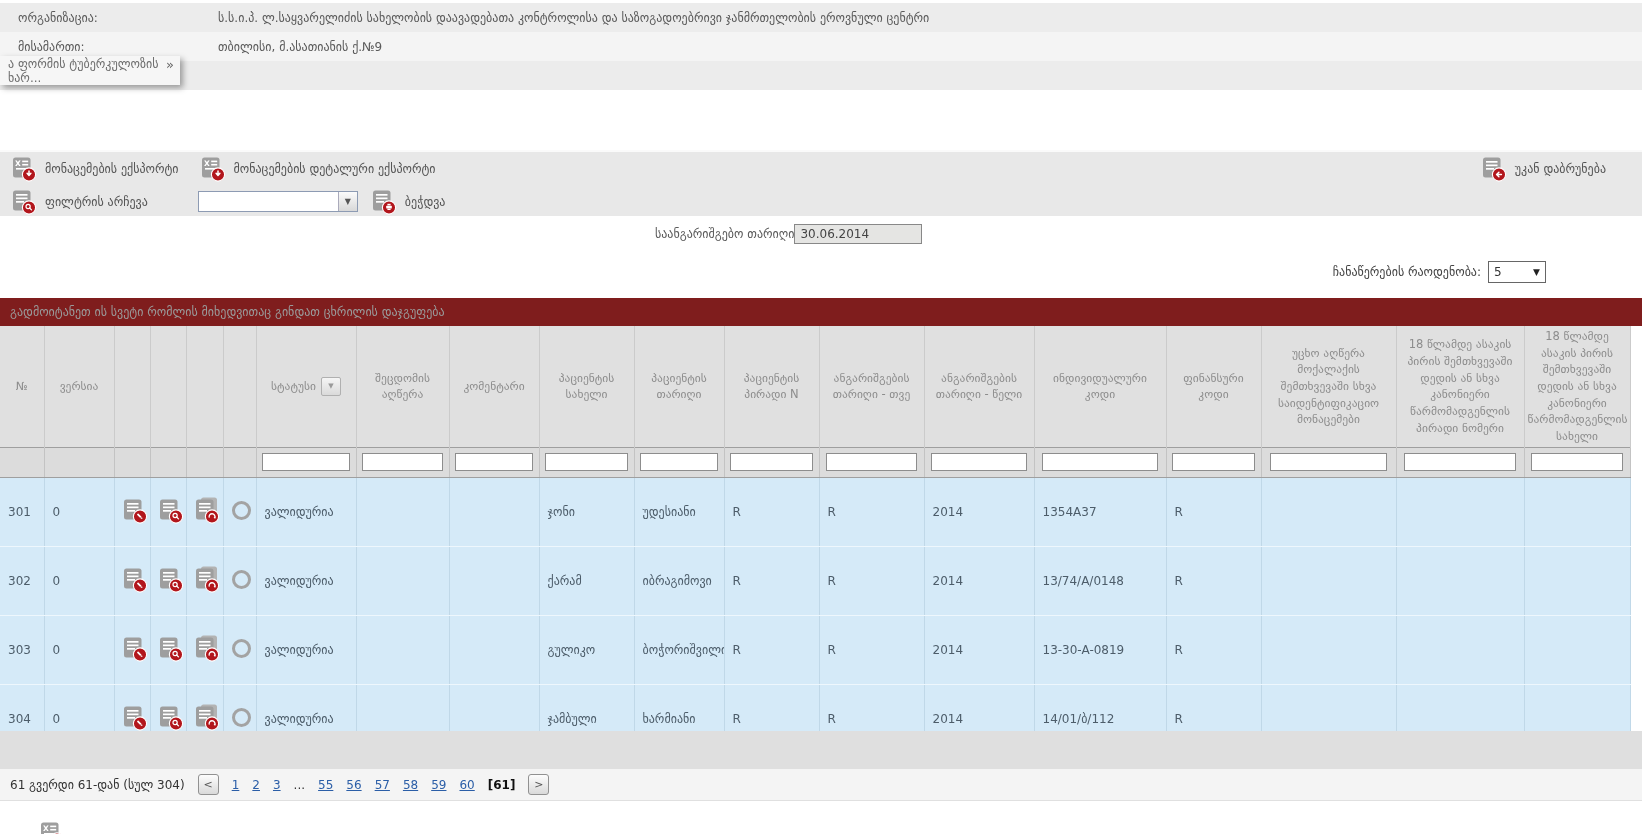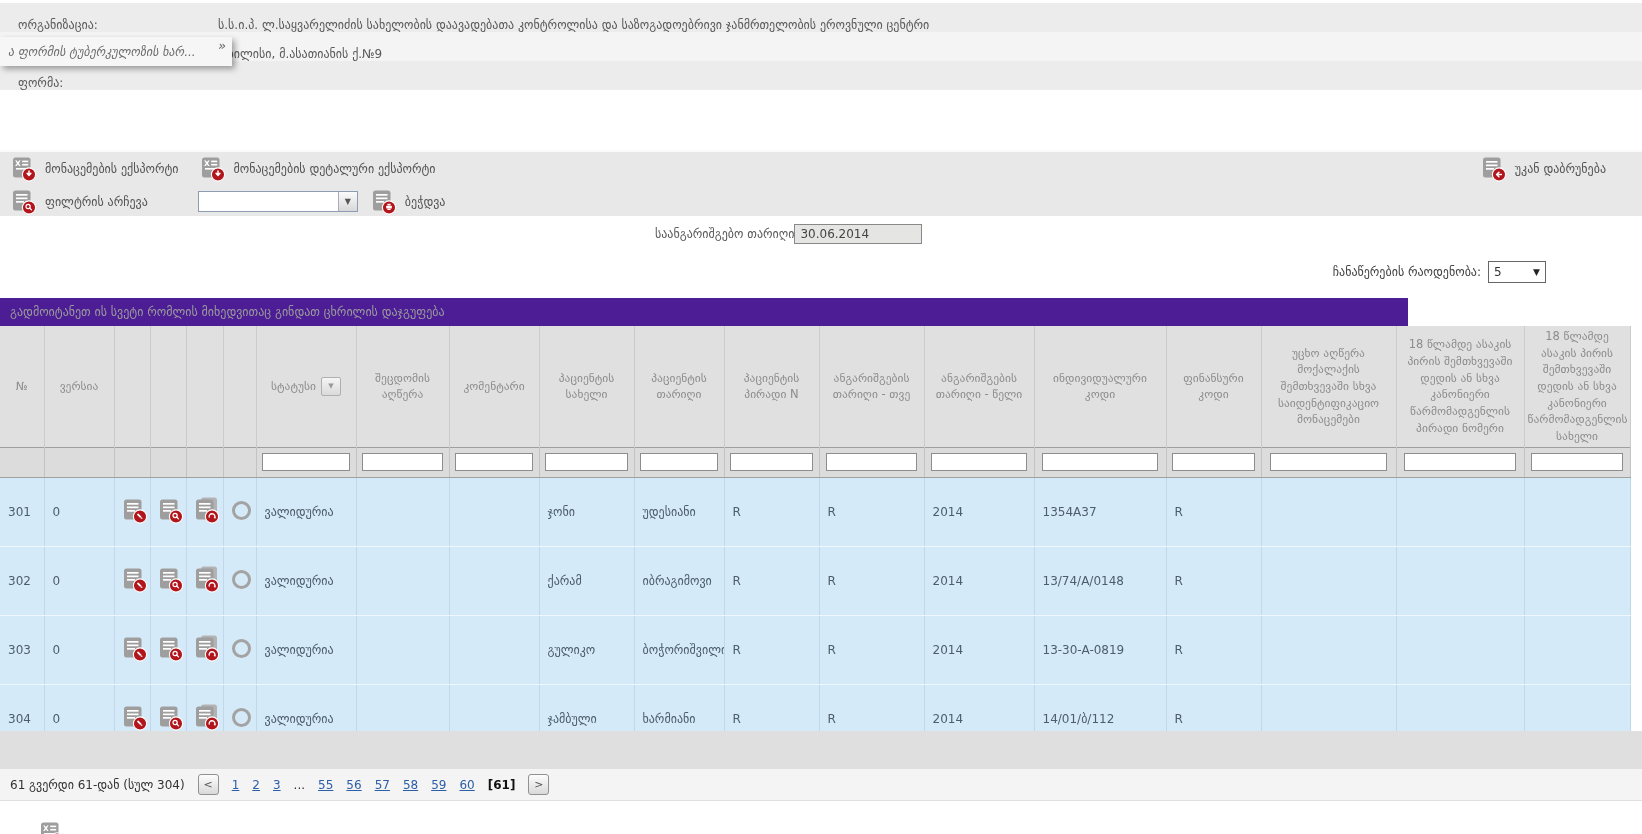--- a/index.html
+++ b/index.html
@@ -2,51 +2,51 @@
 <html><head>
 <meta charset="utf-8">
 <style>
   html,body{margin:0;padding:0;}
   #page{
     position:relative;width:1642px;height:834px;overflow:hidden;background:#fff;
     font-family:"DejaVu Sans",sans-serif;font-size:12px;color:#555;
   }
   
   .info-block{position:absolute;top:0;left:0;width:1642px;padding-top:3px;}
-  .info-row{display:flex;align-items:flex-end;height:29px;}
+  .info-row{display:flex;align-items:center;height:29px;}
   .info-row:nth-child(odd){background:#ececec;}
   .info-row:nth-child(even){background:#f4f4f4;}
   .info-label{flex:none;width:200px;padding-left:18px;color:#5a5a5a;}
   .info-value{color:#5a5a5a;white-space:nowrap;}
   
   .tooltip{
-    position:absolute;left:0;top:37px;width:232px;height:29px;background:#f6f6f6;
+    position:absolute;left:0;top:56px;width:180px;height:29px;background:#f6f6f6;
     box-shadow:3px 3px 6px rgba(0,0,0,.35);z-index:5;display:flex;align-items:center;
-    padding-left:8px;box-sizing:border-box;color:#6e6e6e;font-style:italic;
+    padding-left:8px;box-sizing:border-box;color:#6e6e6e;
   }
   .tooltip .expander{position:absolute;right:6px;top:1px;color:#666;font-size:13px;cursor:pointer;}
   
   .toolbar{position:absolute;top:150px;left:0;width:1642px;height:66px;background:#e8e8e8;border-top:2px solid #fafafa;box-sizing:border-box;}
   .tb-row{display:flex;align-items:center;height:33px;padding-left:12px;position:relative;}
   .tb-btn{display:flex;align-items:center;gap:7px;margin-right:22px;cursor:pointer;color:#555;}
   .tb-btn .ic{display:inline-flex;}
   .back-btn{position:absolute;right:14px;top:3px;}
   
   .win-select{display:inline-flex;align-items:center;background:#fff;border:1px solid #8d9bb3;height:21px;box-sizing:border-box;position:relative;cursor:pointer;}
   .win-select .val{flex:1;padding-left:5px;color:#333;}
   .win-select .dd{flex:none;width:18px;height:100%;border-left:1px solid #aab;background:linear-gradient(#fbfbfb,#d8d8d8);display:flex;align-items:center;justify-content:center;color:#555;font-size:8px;}
   .filter-sel{width:160px;margin-left:28px;margin-right:14px;}
   
   .date-row{position:absolute;top:224px;left:655px;display:flex;align-items:center;color:#5a5a5a;}
   .date-input{width:128px;height:20px;background:#e5e5e3;border:1px solid #888;box-sizing:border-box;padding-left:5px;color:#444;font-family:"DejaVu Sans",sans-serif;font-size:12px;}
   .records-row{position:absolute;top:261px;right:96px;display:flex;align-items:center;gap:7px;color:#444;}
   .records-sel{width:58px;height:22px;border:1px solid #666;}
   .records-sel .dd2{margin-left:auto;padding-right:5px;color:#222;font-size:9px;}
   
-  .hint-bar{position:absolute;top:298px;left:0;width:1408px;height:28px;background:#4c1d95;line-height:28px;padding-left:10px;box-sizing:border-box;color:#9a9a9a;}
+  .hint-bar{position:absolute;top:298px;left:0;width:1642px;height:28px;background:#7f1d1d;line-height:28px;padding-left:10px;box-sizing:border-box;color:#9a9a9a;}
   
   .grid-wrap{position:absolute;top:326px;left:0;}
   table.grid{border-collapse:collapse;table-layout:fixed;width:1630px;}
   table.grid th{
     background:#e0e0e0;color:#8d8d8d;font-weight:normal;font-size:11.5px;text-align:center;
     vertical-align:middle;border-right:1px solid #cbcbcb;height:104px;padding:2px 3px;line-height:1.45;
   }
   tr.filter-row td{
     background:#dcdcdc;border-right:1px solid #c3c3c3;border-top:1px solid #9f9f9f;border-bottom:1px solid #9f9f9f;
     height:29px;text-align:center;vertical-align:middle;padding:0;

